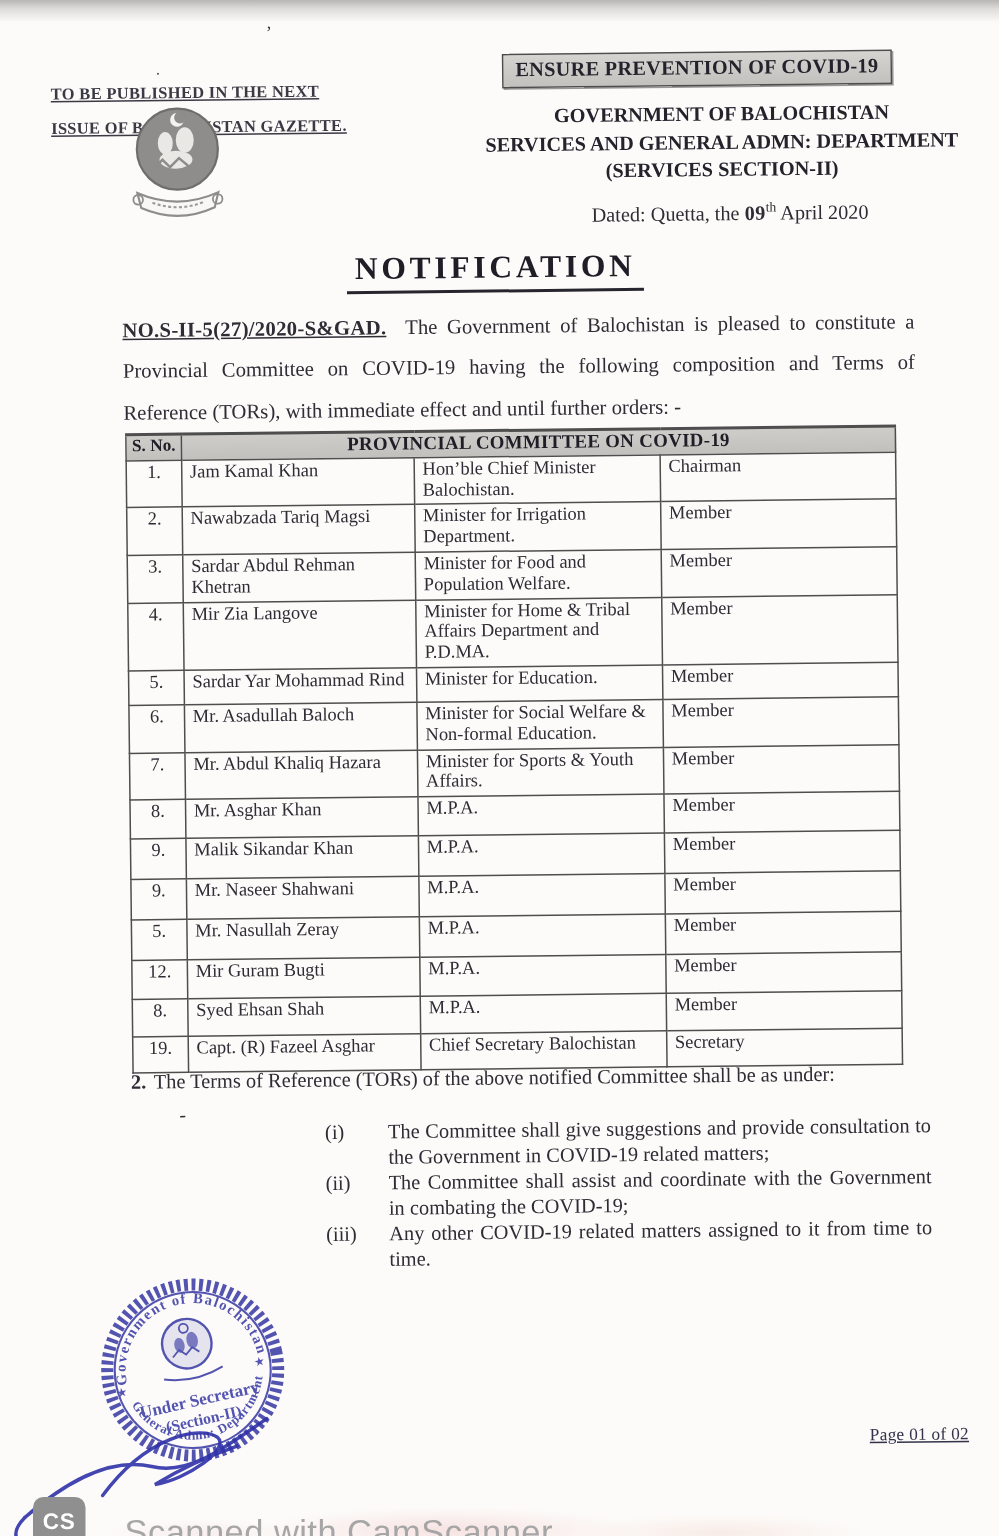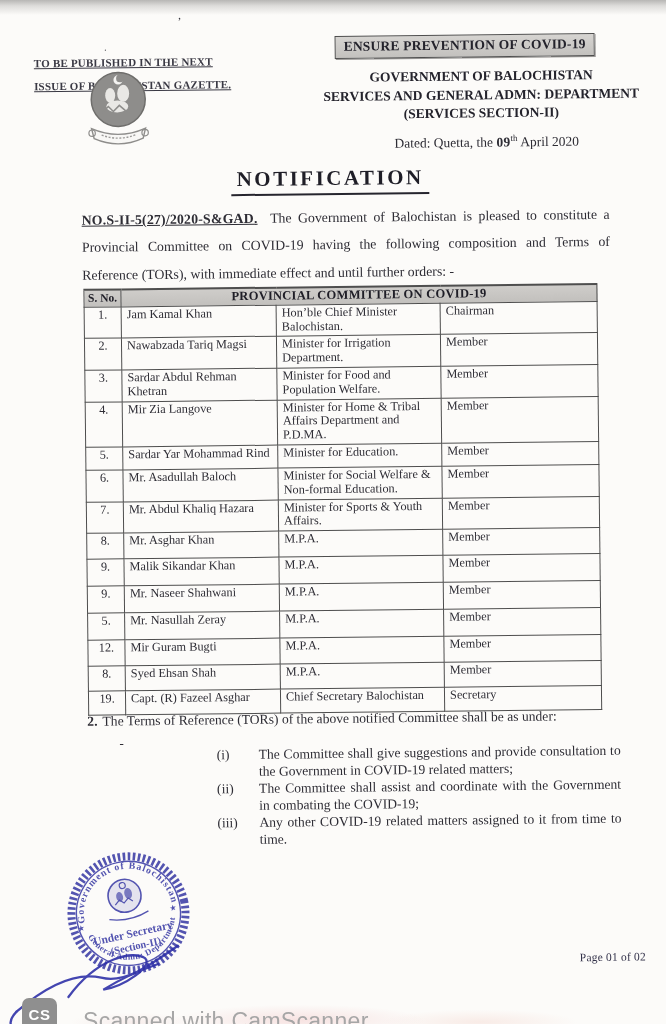--- a/index.html
+++ b/index.html
@@ -78,21 +78,21 @@
   .committee tbody tr:nth-child(14) { height:24px; }
 
   .tor-heading { position:absolute; left:84px; top:711px; width:548px; font-size:13.6px; }
   .tor-heading .num { font-weight:bold; margin-right:5px; }
   .tor-dash { position:absolute; left:116px; top:733px; font-size:13px; }
   .tor-items { position:absolute; left:213px; top:745px; width:404px; font-size:13.6px; line-height:17px; }
   .tor-item { display:flex; }
   .tor-item .rn { width:42px; flex:none; }
   .tor-item .tx { flex:1; text-align:justify; }
 
-  .page-label { position:absolute; right:26px; top:954px; font-size:11.5px; color:#33324a; letter-spacing:.2px; }
+  .page-label { position:absolute; right:26px; top:954px; font-size:11.5px; color:#33324a; text-decoration:underline; letter-spacing:.2px; }
 
   .camscanner { position:absolute; left:22px; top:993px; display:flex; align-items:center; gap:26px; font-family:"Liberation Sans", sans-serif; z-index:3; }
   .cs-badge { width:35px; height:33px; background:#8f8f8f; border-radius:7px; color:#fff; font-weight:bold; font-size:15px; display:flex; align-items:center; justify-content:center; letter-spacing:.5px; }
   .cs-text { font-size:23px; color:#a6a6a6; letter-spacing:.3px;margin-top:15px; }
 
   .stamp-wrap { position:absolute; left:0; top:836px; width:240px; height:188px; z-index:4; }
 </style>
 </head>
 <body>
 

